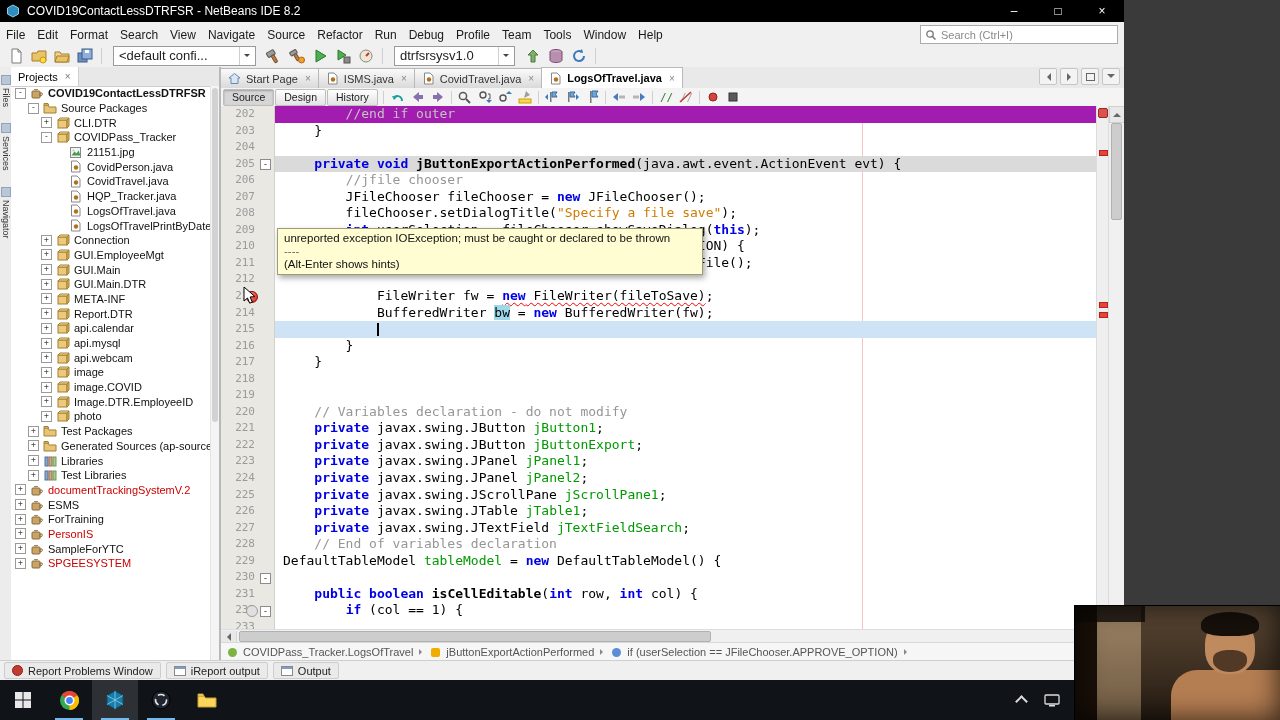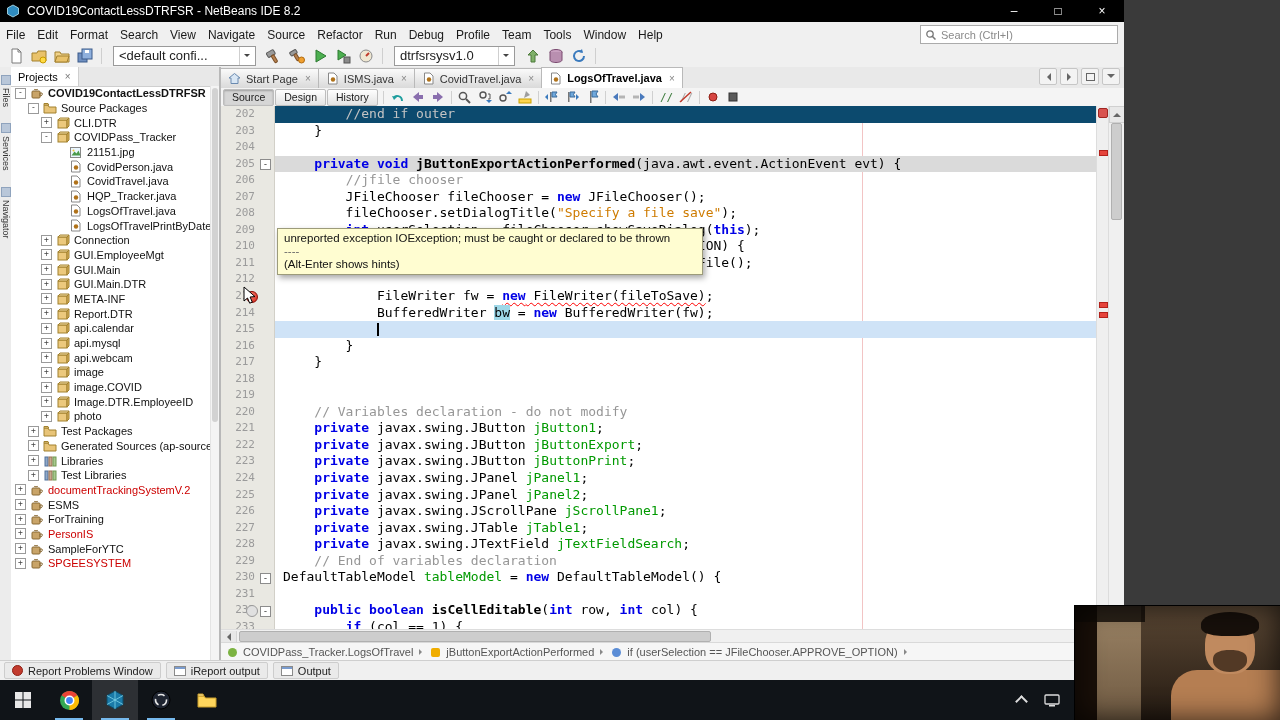--- a/index.html
+++ b/index.html
@@ -93,21 +93,21 @@
         text-align:right;padding-right:19px}
   .fold{position:absolute;right:3px;top:3.5px;width:9px;height:9px;border:1px solid #8c8c8c;background:#fff;
         font:9px/8px "DejaVu Sans Mono",monospace;color:#333;text-align:center}
   .gicon{position:absolute;right:16px;top:3px;width:10px;height:10px;border-radius:50%}
   .gicon.error{background:radial-gradient(circle at 35% 30%,#ff8a7a,#cf1d12);border:1px solid #8e0f07}
   .gicon.override{background:#e0e0e0;border:1px solid #9a9a9a}
 
   #codepane{flex:1;position:relative;background:#fff;overflow:hidden}
   .crow{position:relative;height:16.55px;font:13px/16.55px "DejaVu Sans Mono",monospace;white-space:pre;
         padding-left:8px;color:#000}
-  .crow.dark{background:#0c4a6e}
+  .crow.dark{background:#a21caf}
   .crow.gray{background:#dadada}
   .crow.blue{background:#cfe3f7}
   .kw{color:#0000e6;font-weight:bold}
   .cmt{color:#969696}
   .cmt-dark{color:#c4c4c4}
   .str{color:#ce7b00}
   .fld{color:#009900}
   .mth{font-weight:bold}
   .pln{color:inherit}
   .err{text-decoration:underline wavy #ff0000 1px;text-underline-offset:2px}
@@ -968,21 +968,20 @@
               <div class="crow"><span class="pln">            FileWriter fw = </span><span class="kw err">new</span><span class="pln err"> FileWriter(fileToSave)</span><span class="pln">;</span></div>
               <div class="crow"><span class="pln">            BufferedWriter </span><span class="pln occ">bw</span><span class="pln"> = </span><span class="kw">new</span><span class="pln"> BufferedWriter(fw);</span></div>
               <div class="crow blue"><span id="caret" style="left: 101.96px;"></span></div>
               <div class="crow"><span class="pln">        }</span></div>
               <div class="crow"><span class="pln">    }</span></div>
               <div class="crow"></div>
               <div class="crow"></div>
               <div class="crow"><span class="pln">    </span><span class="cmt">// Variables declaration - do not modify</span></div>
               <div class="crow"><span class="pln">    </span><span class="kw">private</span><span class="pln"> javax.swing.JButton </span><span class="fld">jButton1</span><span class="pln">;</span></div>
               <div class="crow"><span class="pln">    </span><span class="kw">private</span><span class="pln"> javax.swing.JButton </span><span class="fld">jButtonExport</span><span class="pln">;</span></div>
-              <div class="crow"><span class="pln">    </span><span class="kw">private</span><span class="pln"> javax.swing.JButton </span><span class="fld">jButtonPrint</span><span class="pln">;</span></div>
               <div class="crow"><span class="pln">    </span><span class="kw">private</span><span class="pln"> javax.swing.JPanel </span><span class="fld">jPanel1</span><span class="pln">;</span></div>
               <div class="crow"><span class="pln">    </span><span class="kw">private</span><span class="pln"> javax.swing.JPanel </span><span class="fld">jPanel2</span><span class="pln">;</span></div>
               <div class="crow"><span class="pln">    </span><span class="kw">private</span><span class="pln"> javax.swing.JScrollPane </span><span class="fld">jScrollPane1</span><span class="pln">;</span></div>
               <div class="crow"><span class="pln">    </span><span class="kw">private</span><span class="pln"> javax.swing.JTable </span><span class="fld">jTable1</span><span class="pln">;</span></div>
               <div class="crow"><span class="pln">    </span><span class="kw">private</span><span class="pln"> javax.swing.JTextField </span><span class="fld">jTextFieldSearch</span><span class="pln">;</span></div>
               <div class="crow"><span class="pln">    </span><span class="cmt">// End of variables declaration</span></div>
               <div class="crow"><span class="pln">DefaultTableModel </span><span class="fld">tableModel</span><span class="pln"> = </span><span class="kw">new</span><span class="pln"> DefaultTableModel() {</span></div>
               <div class="crow"></div>
               <div class="crow"><span class="pln">    </span><span class="kw">public</span><span class="pln"> </span><span class="kw">boolean</span><span class="pln"> </span><span class="mth">isCellEditable</span><span class="pln">(</span><span class="kw">int</span><span class="pln"> row, </span><span class="kw">int</span><span class="pln"> col) {</span></div>
               <div class="crow"><span class="pln">        </span><span class="kw">if</span><span class="pln"> (col == 1) {</span></div>

